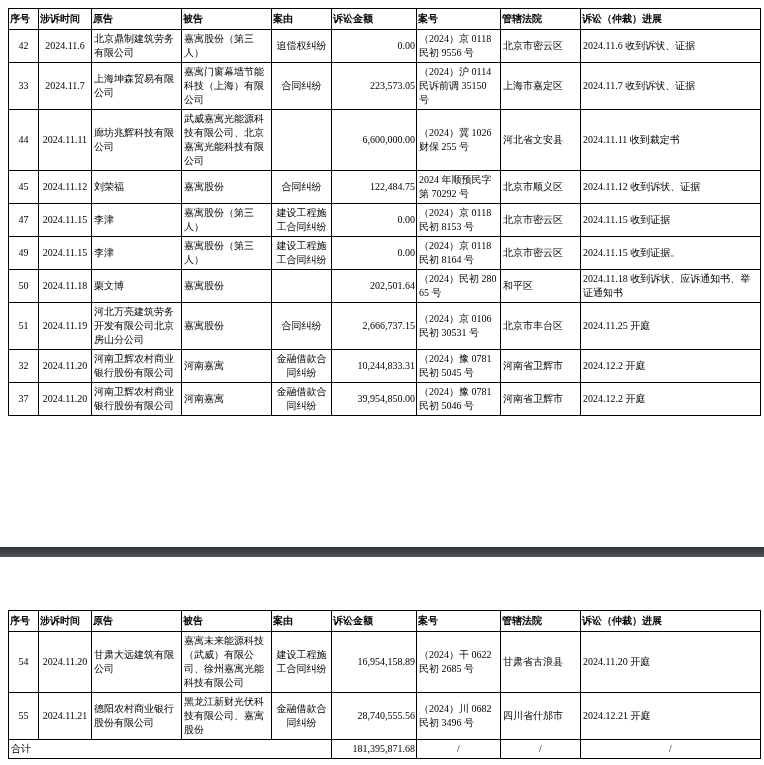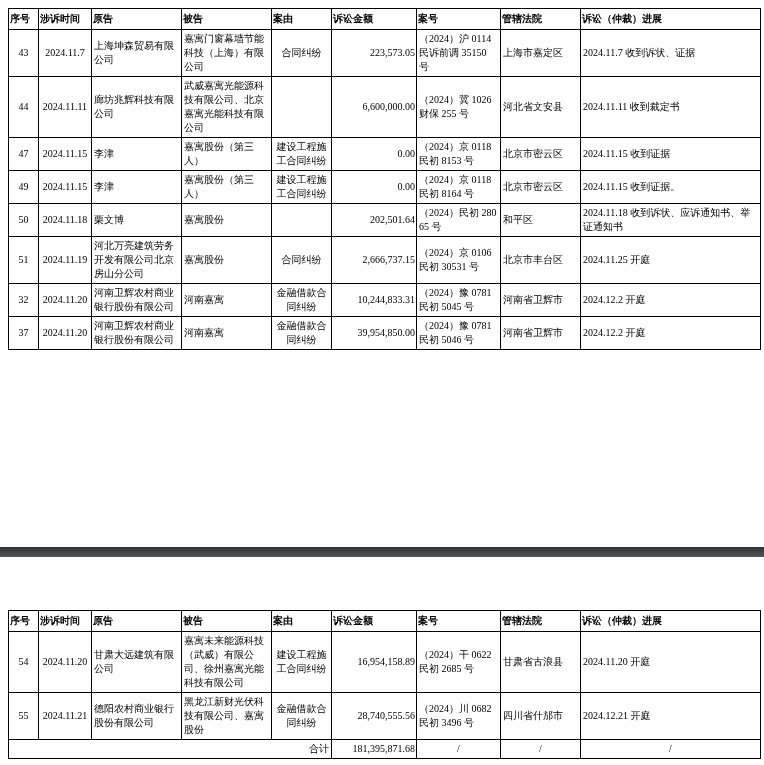--- a/index.html
+++ b/index.html
@@ -16,21 +16,21 @@
   #table2{top:610px;}
   .doc-table td,.doc-table th{
     border:1px solid #000;padding:2px 2px;line-height:1.4;
     vertical-align:middle;overflow:hidden;word-break:break-all;
   }
   .doc-table{border:1.5px solid #000;}
   .doc-table th{font-weight:bold;text-align:left;padding:3px 1px;font-size:10px;}
   td.c-no,td.c-date,td.c-cause{text-align:center;}
   td.c-amount{text-align:right;padding-right:1px;}
   td.c-plaintiff,td.c-defendant,td.c-case_no,td.c-court,td.c-progress{text-align:left;}
-  td.total-label{text-align:right;margin-left:21px;}
+  td.total-label{text-align:left;margin-left:21px;}
   td.total-slash{text-align:center;}
   .page-separator{
     position:absolute;left:0;top:547px;width:764px;height:10px;
     background:linear-gradient(180deg,#2e3336 0%,#3c4144 45%,#50565a 100%);
   }
 </style>
 </head>
 <body>
 
 <table id="table1" class="doc-table">
@@ -53,40 +53,62 @@
         <th>被告</th>
         <th>案由</th>
         <th>诉讼金额</th>
         <th>案号</th>
         <th>管辖法院</th>
         <th>诉讼（仲裁）进展</th>
       </tr>
     </thead>
   <tbody>
       <tr>
-        <td class="c-no">43</td>
+        <td class="c-no">42</td>
+        <td class="c-date">2024.11.6</td>
+        <td class="c-plaintiff">北京鼎制建筑劳务有限公司</td>
+        <td class="c-defendant">嘉寓股份（第三人）</td>
+        <td class="c-cause">追偿权纠纷</td>
+        <td class="c-amount">0.00</td>
+        <td class="c-case_no">（2024）京 0118 民初 9556 号</td>
+        <td class="c-court">北京市密云区</td>
+        <td class="c-progress">2024.11.6 收到诉状、证据</td>
+      </tr>
+      <tr>
+        <td class="c-no">33</td>
         <td class="c-date">2024.11.7</td>
         <td class="c-plaintiff">上海坤森贸易有限公司</td>
         <td class="c-defendant">嘉寓门窗幕墙节能科技（上海）有限公司</td>
         <td class="c-cause">合同纠纷</td>
         <td class="c-amount">223,573.05</td>
         <td class="c-case_no">（2024）沪 0114 民诉前调 35150 号</td>
         <td class="c-court">上海市嘉定区</td>
         <td class="c-progress">2024.11.7 收到诉状、证据</td>
       </tr>
       <tr>
         <td class="c-no">44</td>
         <td class="c-date">2024.11.11</td>
         <td class="c-plaintiff">廊坊兆辉科技有限公司</td>
         <td class="c-defendant">武威嘉寓光能源科技有限公司、北京嘉寓光能科技有限公司</td>
         <td class="c-cause"></td>
         <td class="c-amount">6,600,000.00</td>
         <td class="c-case_no">（2024）冀 1026 财保 255 号</td>
         <td class="c-court">河北省文安县</td>
         <td class="c-progress">2024.11.11 收到裁定书</td>
+      </tr>
+      <tr>
+        <td class="c-no">45</td>
+        <td class="c-date">2024.11.12</td>
+        <td class="c-plaintiff">刘荣福</td>
+        <td class="c-defendant">嘉寓股份</td>
+        <td class="c-cause">合同纠纷</td>
+        <td class="c-amount">122,484.75</td>
+        <td class="c-case_no">2024 年顺预民字第 70292 号</td>
+        <td class="c-court">北京市顺义区</td>
+        <td class="c-progress">2024.11.12 收到诉状、证据</td>
       </tr>
       <tr>
         <td class="c-no">47</td>
         <td class="c-date">2024.11.15</td>
         <td class="c-plaintiff">李津</td>
         <td class="c-defendant">嘉寓股份（第三人）</td>
         <td class="c-cause">建设工程施工合同纠纷</td>
         <td class="c-amount">0.00</td>
         <td class="c-case_no">（2024）京 0118 民初 8153 号</td>
         <td class="c-court">北京市密云区</td>

